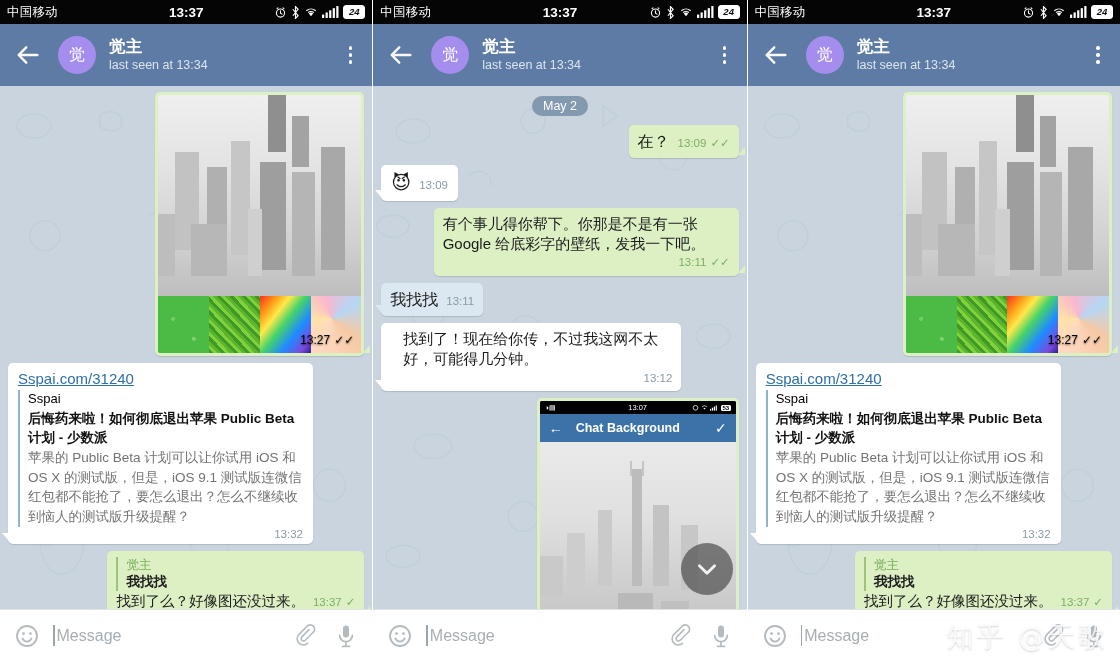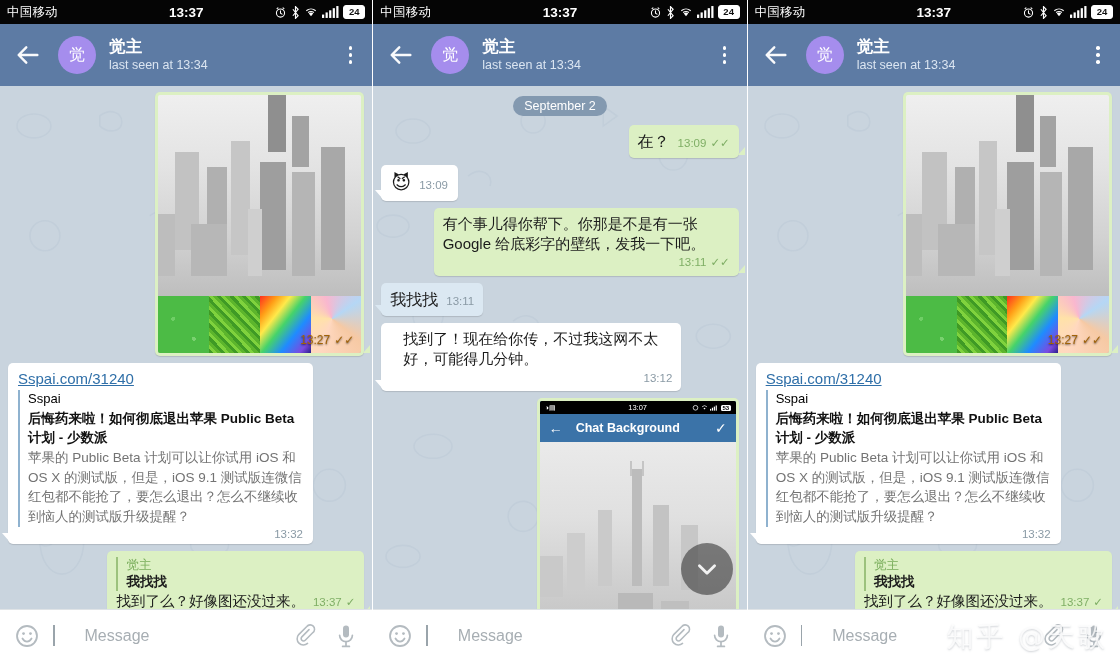--- a/index.html
+++ b/index.html
@@ -25,21 +25,21 @@
   .statusbar {
     height: 24px; background:#050505; color:#fff;
     display:flex; align-items:center; padding:0 7px;
     font-size:12.5px; flex:0 0 auto; position:relative;
   }
   .sb-carrier { font-size:12.5px; letter-spacing:.2px; }
   .sb-clock {
     position:absolute; left:0; right:0; text-align:center;
     font-size:13.5px; font-weight:bold; pointer-events:none;
   }
-  .sb-right { margin-left:auto; display:flex; align-items:center; gap:4px; position:relative; z-index:2;}
+  .sb-right { margin-left:auto; display:flex; align-items:center; gap:4px; position:relative; z-index:2;font-style:italic;}
   .sb-right svg { display:block; }
   .batt {
     display:flex; align-items:center; justify-content:center;
     min-width:22px; height:14px; border:1.6px solid #fff; border-radius:3px;
     font-size:9.5px; font-weight:bold; color:#111; background:#fff;
     padding:0 1px; line-height:1;
   }
 
   
   .appbar {
@@ -117,21 +117,21 @@
       linear-gradient(180deg,#efefef 0%,#e3e3e3 28%,#d2d2d2 55%,#bcbcbc 80%,#b2b2b2 100%); }
   .bld { position:absolute; background:#b9b9b9; }
   .swatches { position:absolute; left:0; right:0; bottom:0; height:57px; display:flex; }
   .swatches > div { flex:1 1 0; }
   .sw1 { background:radial-gradient(circle at 30% 40%,#6fce66 0 2px,transparent 2px),
                     radial-gradient(circle at 70% 75%,#7ad170 0 2px,transparent 2px), #4cbb45; }
   .sw2 { background:repeating-linear-gradient(46deg,#3f9a25 0 3px,#7fd23d 3px 6px,#5cb52c 6px 9px); }
   .sw3 { background:linear-gradient(128deg,#ff2f1e 0%,#ff9d16 18%,#ffe94a 32%,#46d36a 48%,#1f8bff 68%,#7b4ae0 88%,#2a1f8a 100%); }
   .sw4 { background:conic-gradient(from 200deg at 42% 40%,#ffd8c0,#ffe2a8,#f9b7cf,#b5d7f5,#f6c9a4,#ffd8c0); }
   .media-time {
-    position:absolute; right:7px; bottom:6px; color:#a16207; font-size:12px;
+    position:absolute; right:7px; bottom:6px; color:#000000; font-size:12px;
     text-shadow:0 1px 2px rgba(0,0,0,.6); display:flex; align-items:center; gap:4px;
   }
 
   
   .linkbub { background:#fff; border-radius:5px; padding:7px 10px 4px 10px; max-width:305px;
              box-shadow:0 1px 1px rgba(0,0,0,.13); position:relative; }
   .linkbub::after{ content:""; position:absolute; left:-6px; bottom:3px;
     width:0;height:0;border-style:solid;border-width:0 7px 8px 0;
     border-color:transparent #fff transparent transparent; }
   .lnk { font-size:15px; color:#2f6fa8; text-decoration:underline; display:block; margin-bottom:3px; }
@@ -162,21 +162,21 @@
     background:rgba(60,60,60,.62); display:flex; align-items:center; justify-content:center;
     z-index:5;
   }
 
   
   .composer {
     height:52px; background:#fff; border-top:1px solid #dfe3e6;
     display:flex; align-items:center; padding:0 14px; flex:0 0 auto; gap:0;
   }
   .emoji-ico { width:26px; height:26px; flex:0 0 auto; }
-  .msg-field { flex:1 1 auto; margin-left:13px; display:flex; align-items:center; min-width:0;gap:28px; }
+  .msg-field { flex:1 1 auto; margin-left:13px; display:flex; align-items:center; min-width:0; }
   .caret { width:1.5px; height:21px; background:#9aa4ab; margin-right:2px; }
   .msg-ph { font-size:16px; color:#a7aeb3; }
   .comp-ico { width:24px; height:26px; flex:0 0 auto; margin-left:18px; }
 
   .watermark {
     position:absolute; right:12px; bottom:6px; z-index:40;
     font-size:27px; color:rgba(255,255,255,.80);
     letter-spacing:3px; font-family:"DejaVu Sans", sans-serif;
     text-shadow:0 1px 2px rgba(120,130,140,.35); pointer-events:none; white-space:nowrap;
   }
@@ -401,21 +401,21 @@
             <circle cx="55" cy="230" r="15"></circle>
           <path d="M140 235c14-12 30-2 26 12"></path>
             <circle cx="250" cy="330" r="14"></circle>
           <ellipse cx="60" cy="360" rx="19" ry="12"></ellipse>
             <path d="M320 350l14 9-14 9z"></path>
           <circle cx="150" cy="430" r="15"></circle>
             <ellipse cx="30" cy="470" rx="17" ry="11"></ellipse>
         </g>
       </svg>
 
-      <div class="daychip">September 2</div>
+      <div class="daychip">May 2</div>
 
       <div class="row out">
         <div class="bub green">
           <span style="font-size:16px;">在？</span><span class="inline-meta">
               <span class="meta g">13:09</span>
               <span class="meta g tick">✓✓</span>
             </span>
         </div>
       </div>
 

